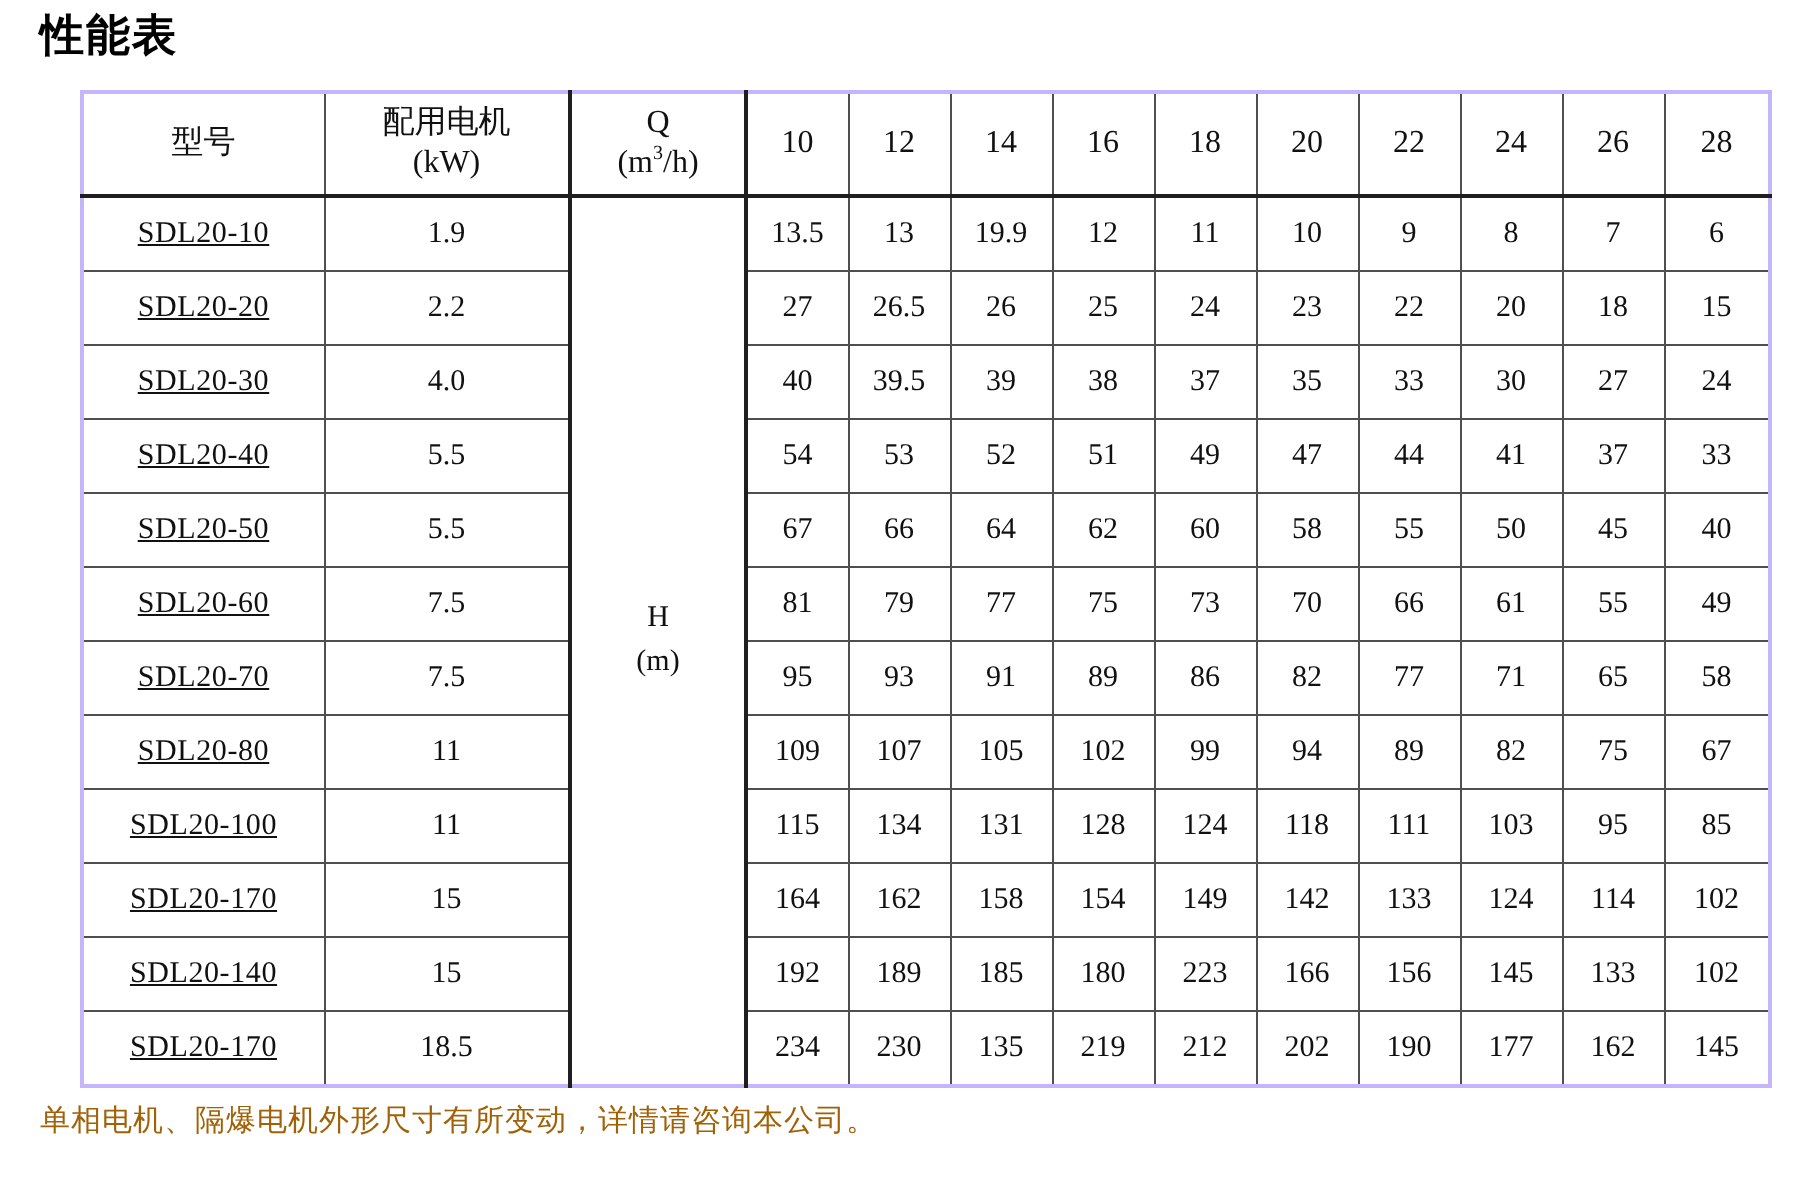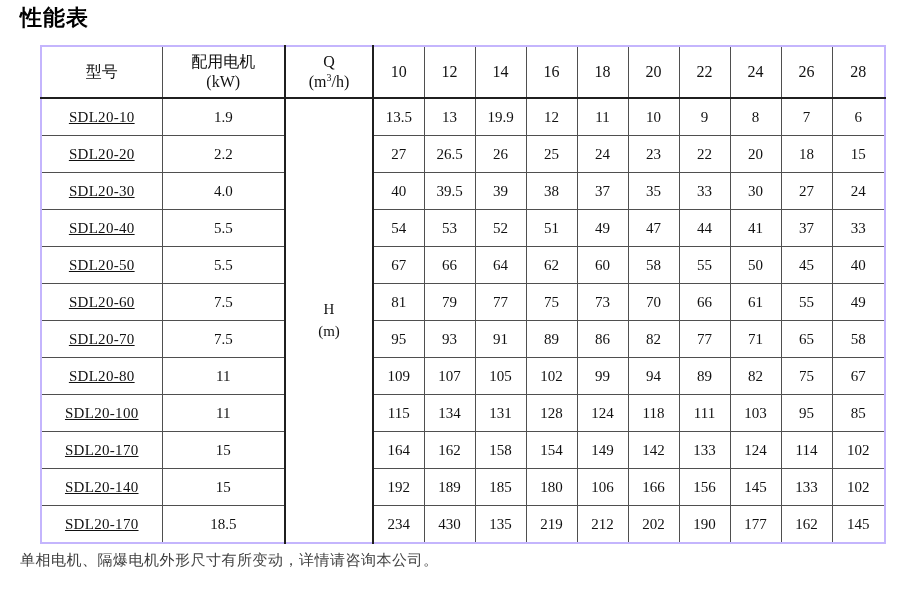--- a/index.html
+++ b/index.html
@@ -83,21 +83,21 @@
   sup.q-sup {
     font-size: 10px;
     line-height: 0;
   }
   .footnote {
     position: absolute;
     left: 20px;
     top: 551px;
     margin: 0;
     font-size: 15px;
-    color: #404040;
+    color: #a16207;
     letter-spacing: 0.5px;
   }
 </style>
 </head>
 <body>
 
 <div class="page">
 
   <h1 class="title">性能表</h1>
 
@@ -285,32 +285,32 @@
           <td class="value-cell">114</td>
           <td class="value-cell">102</td>
         </tr>
         <tr>
           <td class="model-cell">SDL20-140</td>
           <td class="power-cell">15</td>
           <td class="value-cell">192</td>
           <td class="value-cell">189</td>
           <td class="value-cell">185</td>
           <td class="value-cell">180</td>
-          <td class="value-cell">106</td>
+          <td class="value-cell">223</td>
           <td class="value-cell">166</td>
           <td class="value-cell">156</td>
           <td class="value-cell">145</td>
           <td class="value-cell">133</td>
           <td class="value-cell">102</td>
         </tr>
         <tr>
           <td class="model-cell">SDL20-170</td>
           <td class="power-cell">18.5</td>
           <td class="value-cell">234</td>
-          <td class="value-cell">430</td>
+          <td class="value-cell">230</td>
           <td class="value-cell">135</td>
           <td class="value-cell">219</td>
           <td class="value-cell">212</td>
           <td class="value-cell">202</td>
           <td class="value-cell">190</td>
           <td class="value-cell">177</td>
           <td class="value-cell">162</td>
           <td class="value-cell">145</td>
         </tr>
       </tbody>

